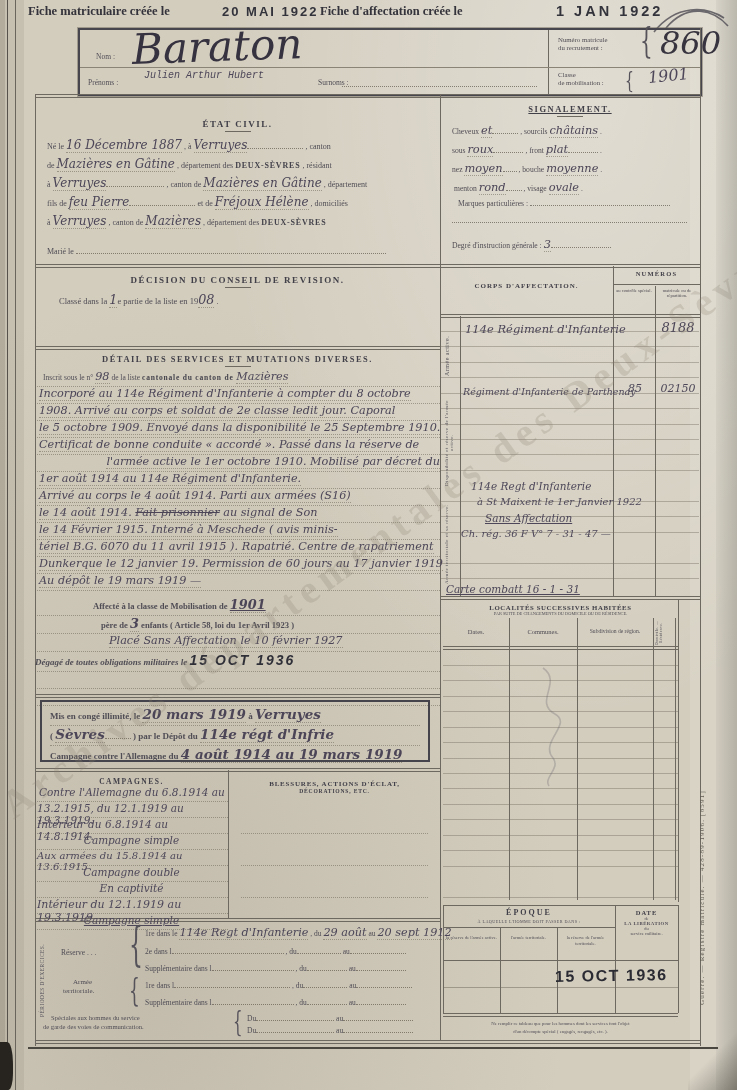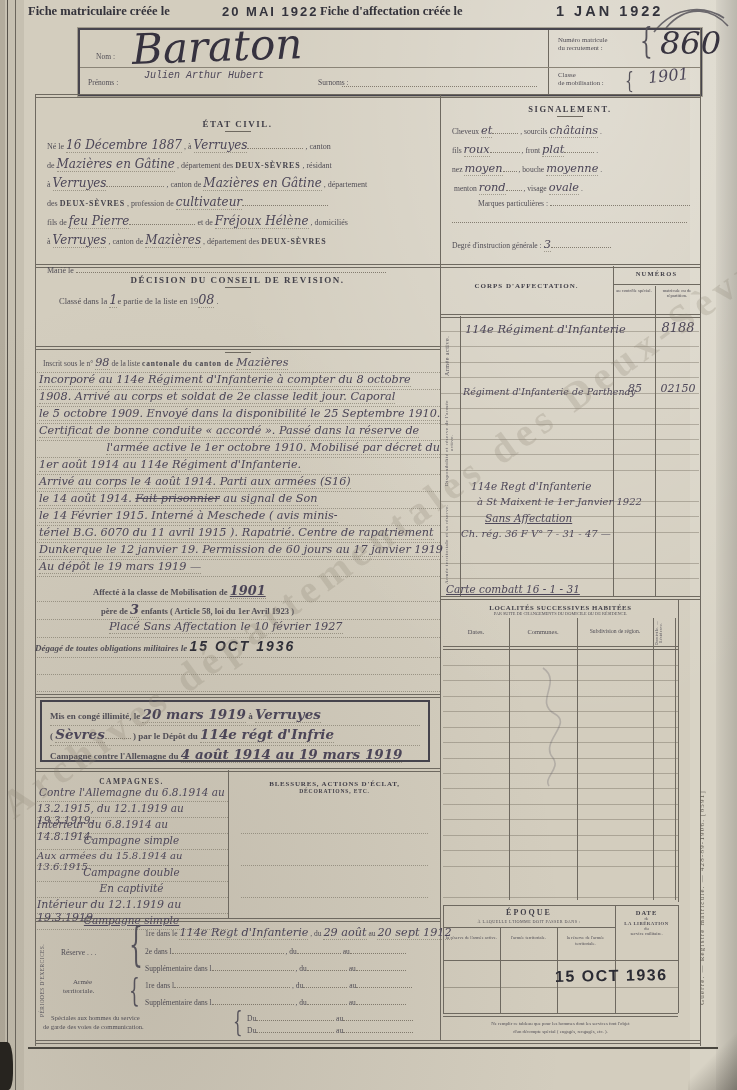--- a/index.html
+++ b/index.html
@@ -108,47 +108,47 @@
   <div class="abs dbl" style="left:35px;top:1040px;width:665px;"></div>
   <div class="abs hline" style="left:28px;top:1047px;width:690px;border-top:2px solid #4a4740;"></div>
 
   <div class="abs" style="left:35px;top:96px;width:405px;font-size:8px;margin-top:15px;">
     <div class="title" style="padding-top:8px;font-size:9px;">ÉTAT CIVIL.</div>
     <div class="tsep"></div>
     <div style="height:6px;"></div>
     <div class="lineseg" style="height:19px;padding-left:12px;"><span class="sg-p">Né le </span><span class="sg-h">16 Décembre 1887</span><span class="sg-p"> , à </span><span class="sg-h">Verruyes</span><span class="sg-d" style="width: 56px;"></span><span class="sg-p"> , canton</span></div>
     <div class="lineseg" style="height:19px;padding-left:12px;"><span class="sg-p">de </span><span class="sg-h">Mazières en Gâtine</span><span class="sg-p"> , département des </span><span class="sg-b">DEUX-SÈVRES</span><span class="sg-p"> , résidant</span></div>
     <div class="lineseg" style="height:19px;padding-left:12px;"><span class="sg-p">à </span><span class="sg-h">Verruyes</span><span class="sg-d" style="width: 58px;"></span><span class="sg-p"> , canton de </span><span class="sg-h">Mazières en Gâtine</span><span class="sg-p"> , département</span></div>
-    <div class="lineseg" style="height:19px;padding-left:12px;"><span class="sg-p">des </span><span class="sg-b">DEUX-SÈVRES</span><span class="sg-p"> , profession de </span><span class="sg-h">cultivateur</span><span class="sg-d" style="width: 86px;"></span></div>
     <div class="lineseg" style="height:19px;padding-left:12px;"><span class="sg-p">fils de </span><span class="sg-h">feu Pierre</span><span class="sg-d" style="width: 66px;"></span><span class="sg-p"> et de </span><span class="sg-h">Fréjoux Hélène</span><span class="sg-p"> , domiciliés</span></div>
     <div class="lineseg" style="height:19px;padding-left:12px;"><span class="sg-p">à </span><span class="sg-h">Verruyes</span><span class="sg-p"> , canton de </span><span class="sg-h">Mazières</span><span class="sg-p"> , département des </span><span class="sg-b">DEUX-SÈVRES</span></div>
     <div class="lineseg" style="height:19px;padding-left:12px;margin-top:14px;"><span class="sg-p">Marié le </span><span class="sg-d" style="width: 310px;"></span></div>
   </div>
 
   <div class="abs" style="left:442px;top:96px;width:256px;font-size:7.6px;">
-    <div class="title" style="padding-top:8px;font-size:8.5px;">SIGNALEMENT.</div>
+    <div class="title" style="padding-top:8px;font-size:8.5px;text-decoration:underline;">SIGNALEMENT.</div>
     <div class="tsep"></div>
     <div style="height:6px;"></div>
     <div class="lineseg" style="height:19px;padding-left:10px;"><span class="sg-p">Cheveux </span><span class="sg-h">et</span><span class="sg-d" style="width: 26px;"></span><span class="sg-p"> , sourcils </span><span class="sg-h">châtains</span><span class="sg-p"> .</span></div>
-    <div class="lineseg" style="height:19px;padding-left:10px;"><span class="sg-p">fils </span><span class="sg-h">roux</span><span class="sg-d" style="width: 30px;"></span><span class="sg-p"> , front </span><span class="sg-h">plat</span><span class="sg-d" style="width: 30px;"></span><span class="sg-p"> .</span></div>
+    <div class="lineseg" style="height:19px;padding-left:10px;"><span class="sg-p">sous </span><span class="sg-h">roux</span><span class="sg-d" style="width: 30px;"></span><span class="sg-p"> , front </span><span class="sg-h">plat</span><span class="sg-d" style="width: 30px;"></span><span class="sg-p"> .</span></div>
     <div class="lineseg" style="height:19px;padding-left:10px;"><span class="sg-p">nez </span><span class="sg-h">moyen</span><span class="sg-d" style="width: 14px;"></span><span class="sg-p"> , bouche </span><span class="sg-h">moyenne</span><span class="sg-p"> .</span></div>
     <div class="lineseg" style="height:19px;padding-left:12px;"><span class="sg-p">menton </span><span class="sg-h">rond</span><span class="sg-d" style="width: 16px;"></span><span class="sg-p"> , visage </span><span class="sg-h">ovale</span><span class="sg-p"> .</span></div>
-    <div class="lineseg" style="height:17px;padding-left:16px;margin-left:20px;"><span class="sg-p">Marques particulières : </span><span class="sg-d" style="width: 140px;"></span></div>
+    <div class="lineseg" style="height:17px;padding-left:16px;"><span class="sg-p">Marques particulières : </span><span class="sg-d" style="width: 140px;"></span></div>
     <div class="lineseg" style="height:17px;padding-left:10px;"><span class="sg-d" style="width: 235px;"></span></div>
     <div class="lineseg" style="height:18px;padding-left:10px;margin-top:4px;"><span class="sg-p">Degré d'instruction générale : </span><span class="sg-h">3</span><span class="sg-d" style="width: 60px;"></span></div>
   </div>
 
   <div class="abs" style="left:35px;top:266px;width:405px;font-size:8.5px;">
     <div class="title" style="padding-top:9px;font-size:9px;">DÉCISION DU CONSEIL DE REVISION.</div>
     <div class="tsep"></div>
     <div style="height:4px;"></div>
     <div class="lineseg" style="height:18px;padding-left:24px;"><span class="sg-p">Classé dans la </span><span class="sg-h">1</span><span class="sg-p">e partie de la liste en 19</span><span class="sg-h">08</span><span class="sg-p"> .</span></div>
   </div>
 
   <div class="abs" style="left:35px;top:350px;width:405px;font-size:7.5px;">
+    <div class="title" style="padding-top:4px;font-size:8.5px;">DÉTAIL DES SERVICES ET MUTATIONS DIVERSES.</div>
     <div class="tsep"></div>
     <div style="height:3px;"></div>
     <div class="lineseg ruled" style="height:16px;padding-left:8px;"><span class="sg-p">Inscrit sous le n° </span><span class="sg-h">98</span><span class="sg-p">  de la liste </span><span class="sg-b">cantonale du canton de </span><span class="sg-h">Mazières</span></div>
     <div class="lineseg ruled" style="height:16px;padding-left:4px;"><span class="sg-h">Incorporé au 114e Régiment d'Infanterie à compter du 8 octobre</span></div>
     <div class="lineseg ruled" style="height:16px;padding-left:4px;"><span class="sg-h">1908. Arrivé au corps et soldat de 2e classe ledit jour. Caporal</span></div>
     <div class="lineseg ruled" style="height:16px;padding-left:4px;"><span class="sg-h">le 5 octobre 1909. Envoyé dans la disponibilité le 25 Septembre 1910.</span></div>
     <div class="lineseg ruled" style="height:16px;padding-left:4px;"><span class="sg-h">Certificat de bonne conduite « accordé ». Passé dans la réserve de</span></div>
     <div class="lineseg ruled" style="height:16px;padding-left:4px;text-align:right;"><span class="sg-h">l'armée active le 1er octobre 1910. Mobilisé par décret du</span></div>
     <div class="lineseg ruled" style="height:16px;padding-left:4px;"><span class="sg-h">1er août 1914 au 114e Régiment d'Infanterie.</span></div>
     <div class="lineseg ruled" style="height:16px;padding-left:4px;"><span class="sg-h">Arrivé au corps le 4 août 1914. Parti aux armées (S16)</span></div>

